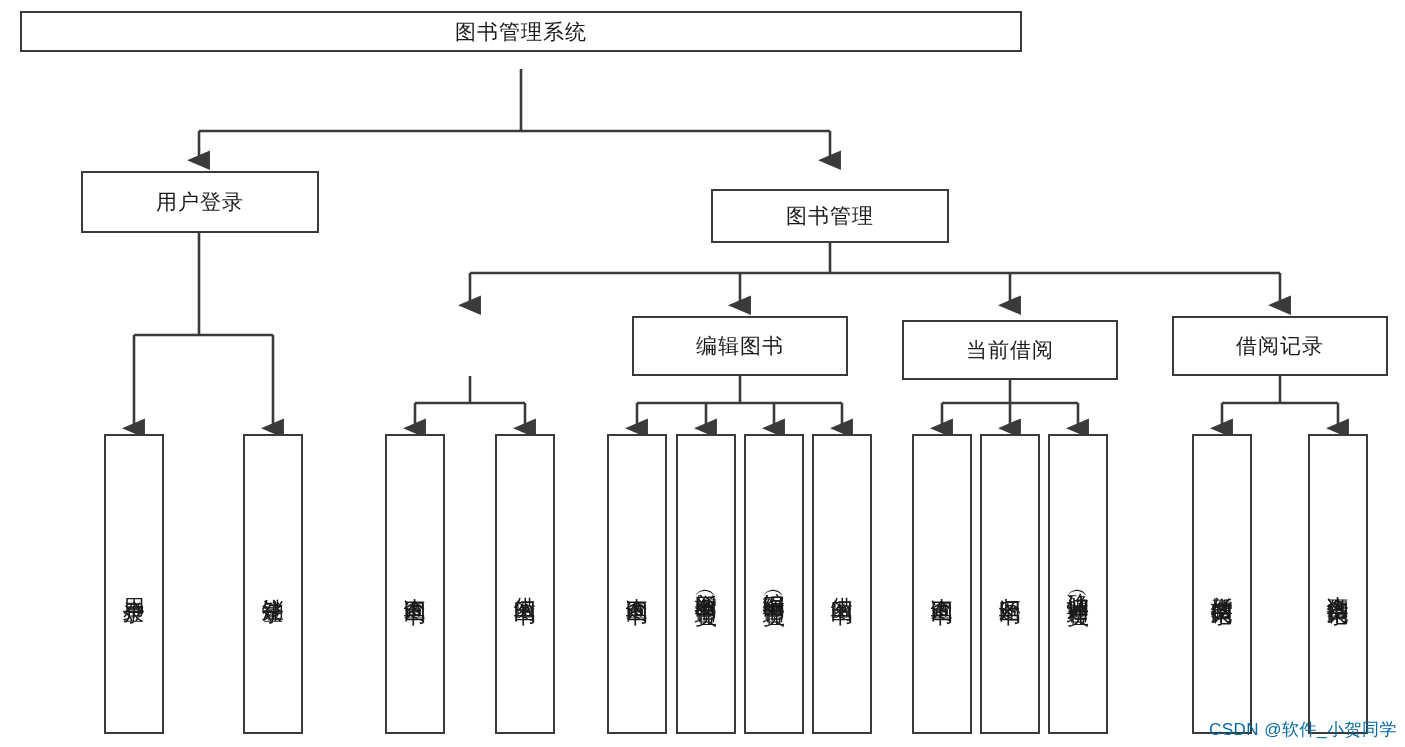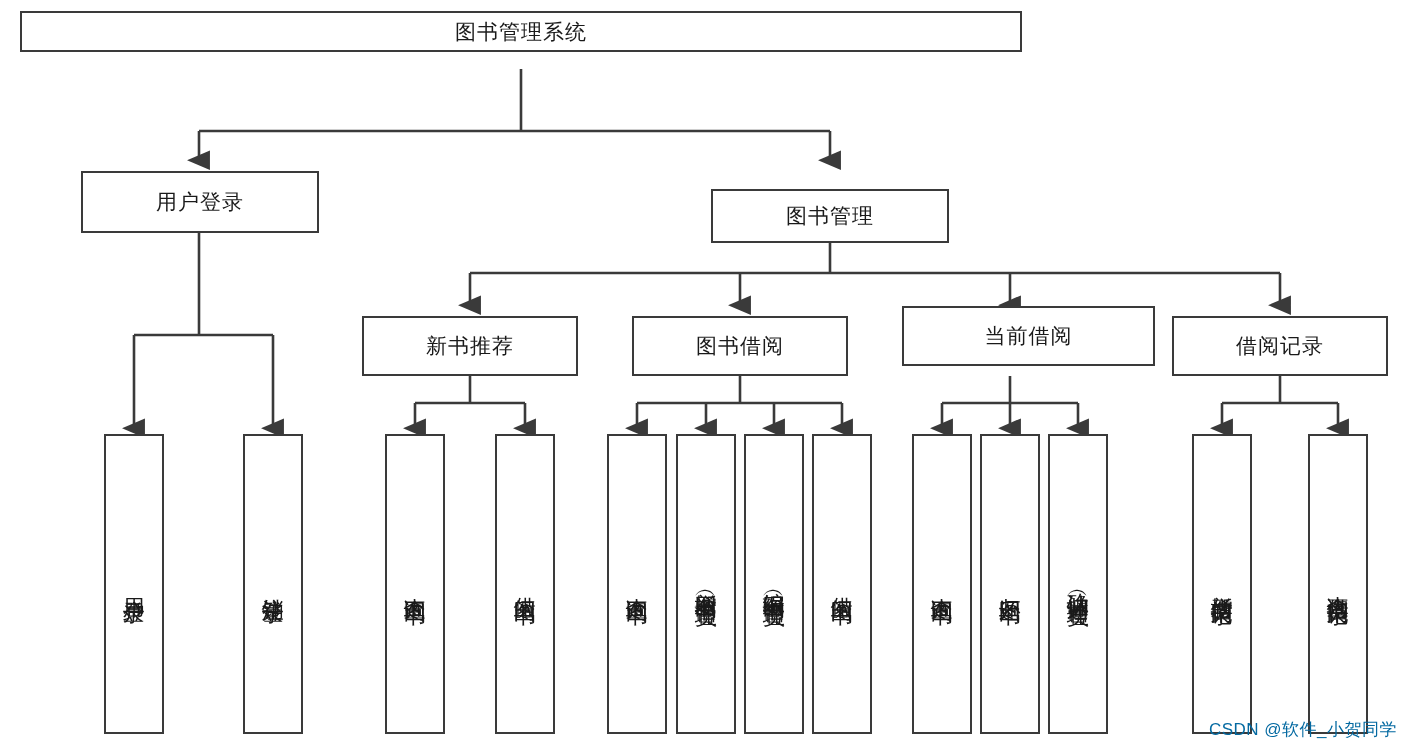--- a/index.html
+++ b/index.html
@@ -123,27 +123,24 @@
     <span>图书管理系统</span>
   </div>
 
   <div class="node node-h" style="left:81px; top:171px; width:238px; height:62px;">
     <span>用户登录</span>
   </div>
   <div class="node node-h" style="left:711px; top:171px; width:238px; height:54px;margin-top:18px;">
     <span>图书管理</span>
   </div>
 
-  <div class="node node-h" style="left:362px; top:316px; width:216px; height:60px;">
-    <span>新书推荐</span>
+  <div class="node node-h" style="left:632px; top:316px; width:216px; height:60px;">
+    <span>编辑图书</span>
   </div>
-  <div class="node node-h" style="left:632px; top:316px; width:216px; height:60px;">
-    <span>图书借阅</span>
-  </div>
-  <div class="node node-h" style="left:902px; top:306px; width:253px; height:60px;">
+  <div class="node node-h" style="left:902px; top:320px; width:216px; height:60px;">
     <span>当前借阅</span>
   </div>
   <div class="node node-h" style="left:1172px; top:316px; width:216px; height:60px;align-items:center;">
     <span>借阅记录</span>
   </div>
 
   <div class="node node-v" style="left:104px; top:434px; width:60px; height:300px;">
     <span>用户登录</span>
   </div>
   <div class="node node-v" style="left:243px; top:434px; width:60px; height:300px;">

